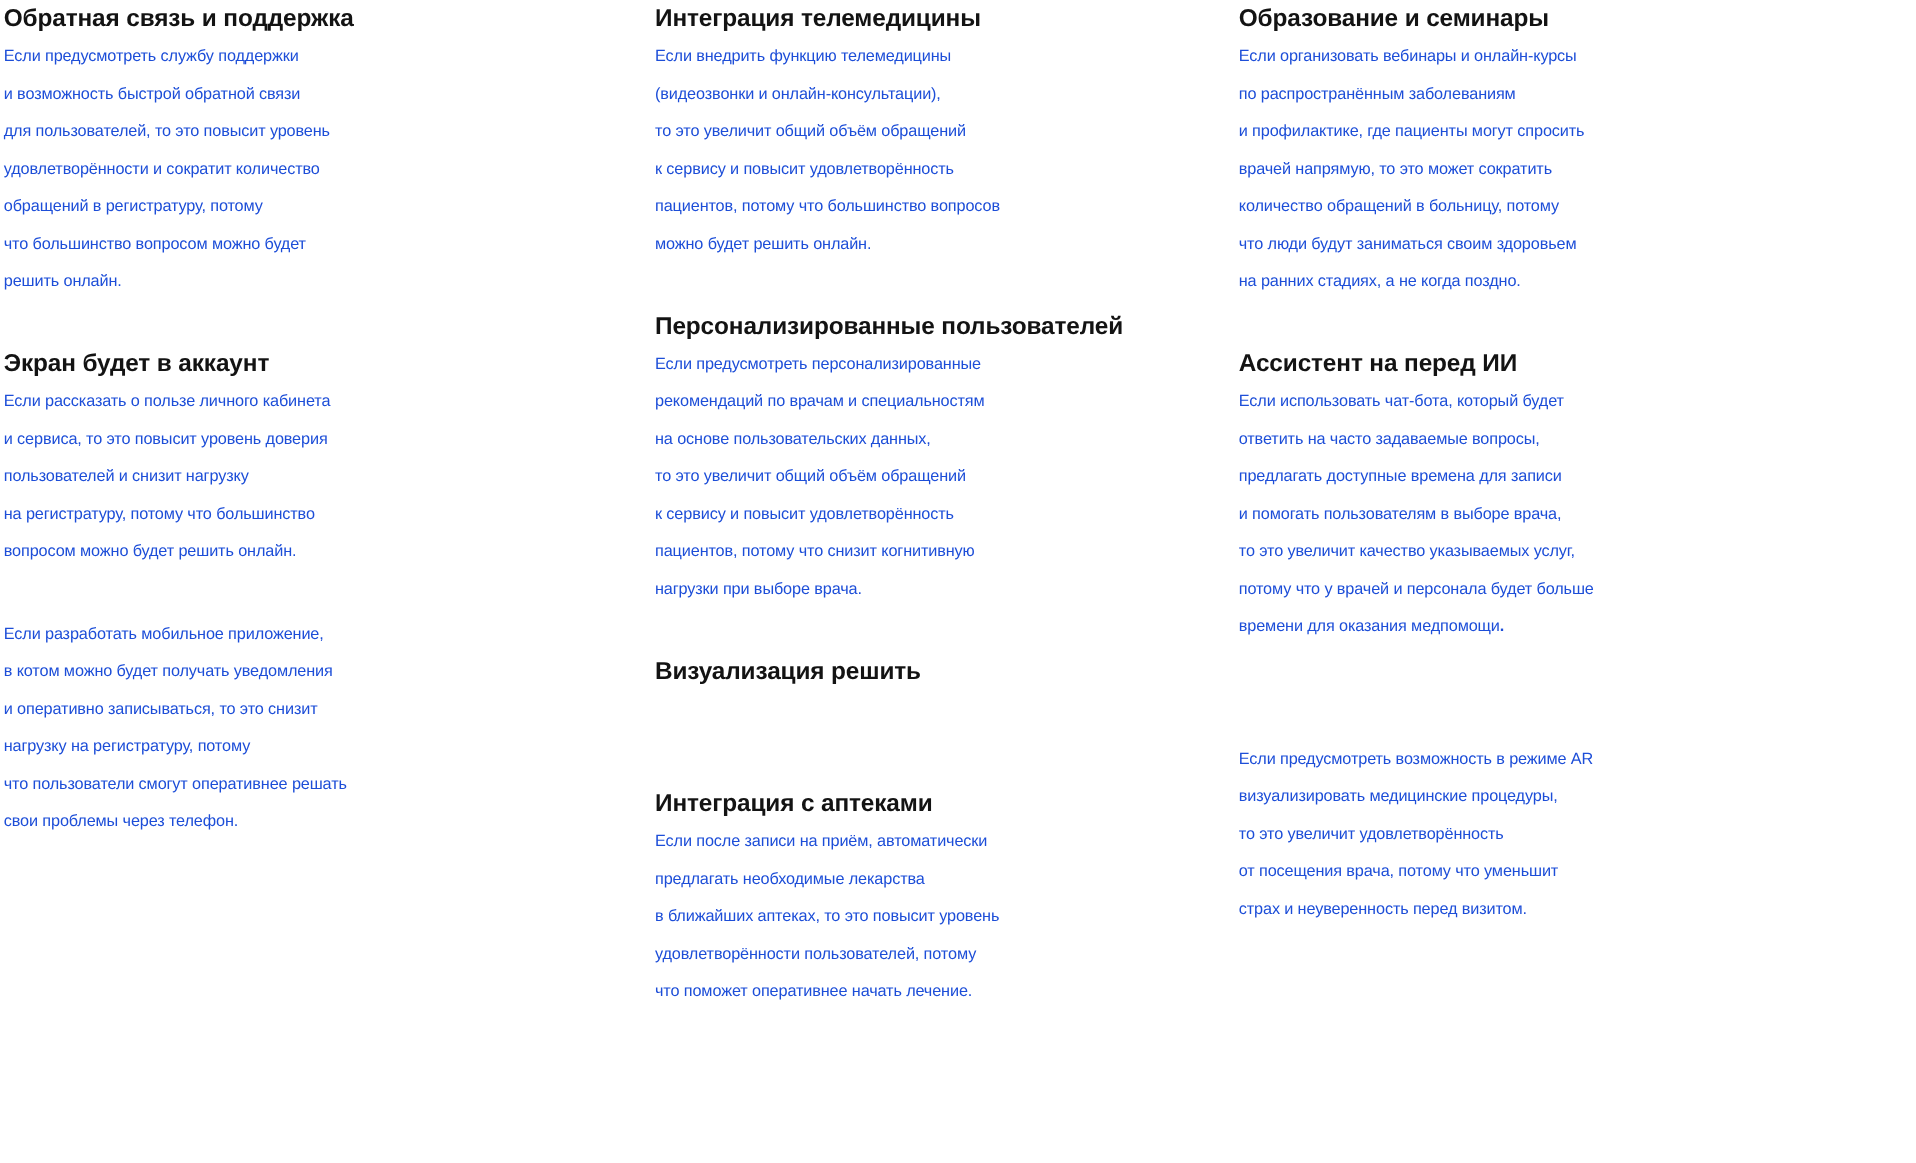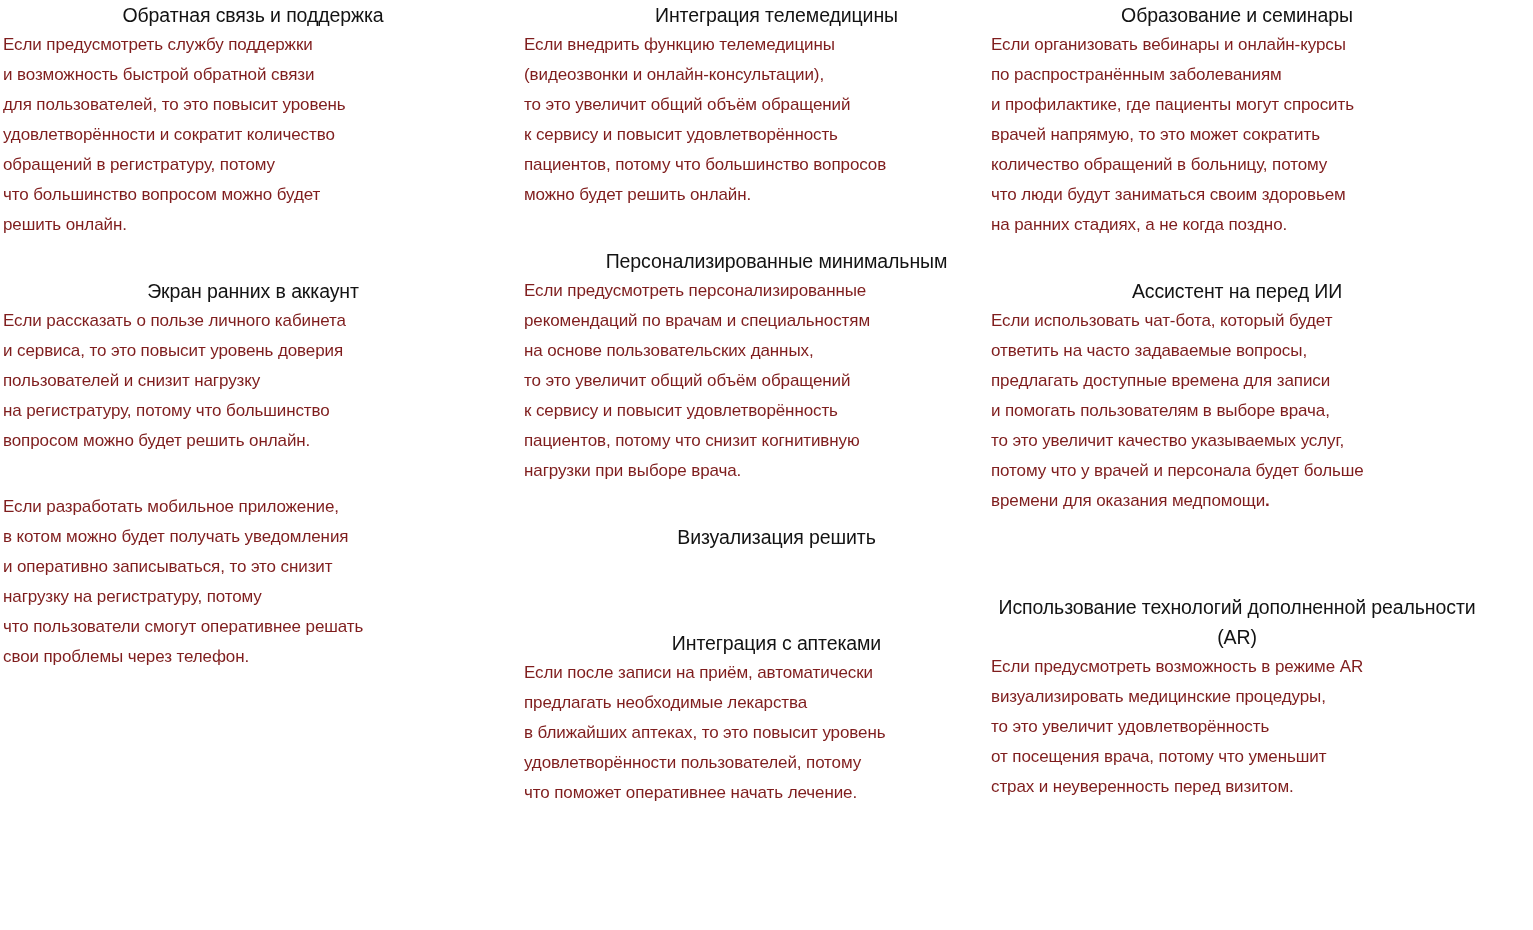--- a/index.html
+++ b/index.html
@@ -29,62 +29,61 @@
   .col-3 { left: 991px; width: 492px; }
 
   .block {
     margin: 0 0 36px 0;
   }
   .block.extra-gap { margin-bottom: 76px; }
 
   .block-heading {
     font-size: 19.5px;
     line-height: 30px;
-    font-weight: normal;
+    font-weight: bold;
     letter-spacing: -0.1px;
     margin: 0 0 0 0;
     color: #131313;
-    text-align: center;
   }
   .block-body {
-    font-size: 17px;
+    font-size: 13px;
     line-height: 30px;
     font-weight: normal;
     letter-spacing: -0.1px;
     margin: 0;
-    color: #7f1d1d;
+    color: #1d4ed8;
   }
   .bold-dot { font-weight: bold; }
 </style>
 </head>
 <body>
 
 <div class="page">
 
   <div class="column col-1">
     <div class="block">
       <div class="block-heading">Обратная связь и поддержка</div>
       <div class="block-body">Если предусмотреть службу поддержки<br>и возможность быстрой обратной связи<br>для пользователей, то это повысит уровень<br>удовлетворённости и сократит количество<br>обращений в регистратуру, потому<br>что большинство вопросом можно будет<br>решить онлайн.</div>
     </div>
     <div class="block">
-      <div class="block-heading">Экран ранних в аккаунт</div>
+      <div class="block-heading">Экран будет в аккаунт</div>
       <div class="block-body">Если рассказать о пользе личного кабинета<br>и сервиса, то это повысит уровень доверия<br>пользователей и снизит нагрузку<br>на регистратуру, потому что большинство<br>вопросом можно будет решить онлайн.</div>
     </div>
     <div class="block">
       <div class="block-body">Если разработать мобильное приложение,<br>в котом можно будет получать уведомления<br>и оперативно записываться, то это снизит<br>нагрузку на регистратуру, потому<br>что пользователи смогут оперативнее решать<br>свои проблемы через телефон.</div>
     </div>
   </div>
 
   <div class="column col-2">
     <div class="block">
       <div class="block-heading">Интеграция телемедицины</div>
       <div class="block-body">Если внедрить функцию телемедицины<br>(видеозвонки и онлайн-консультации),<br>то это увеличит общий объём обращений<br>к сервису и повысит удовлетворённость<br>пациентов, потому что большинство вопросов<br>можно будет решить онлайн.</div>
     </div>
     <div class="block">
-      <div class="block-heading">Персонализированные минимальным</div>
+      <div class="block-heading">Персонализированные пользователей</div>
       <div class="block-body">Если предусмотреть персонализированные<br>рекомендаций по врачам и специальностям<br>на основе пользовательских данных,<br>то это увеличит общий объём обращений<br>к сервису и повысит удовлетворённость<br>пациентов, потому что снизит когнитивную<br>нагрузки при выборе врача.</div>
     </div>
     <div class="block extra-gap">
       <div class="block-heading">Визуализация решить</div>
     </div>
     <div class="block">
       <div class="block-heading">Интеграция с аптеками</div>
       <div class="block-body">Если после записи на приём, автоматически<br>предлагать необходимые лекарства<br>в ближайших аптеках, то это повысит уровень<br>удовлетворённости пользователей, потому<br>что поможет оперативнее начать лечение.</div>
     </div>
   </div>
@@ -92,18 +91,17 @@
   <div class="column col-3">
     <div class="block">
       <div class="block-heading">Образование и семинары</div>
       <div class="block-body">Если организовать вебинары и онлайн-курсы<br>по распространённым заболеваниям<br>и профилактике, где пациенты могут спросить<br>врачей напрямую, то это может сократить<br>количество обращений в больницу, потому<br>что люди будут заниматься своим здоровьем<br>на ранних стадиях, а не когда поздно.</div>
     </div>
     <div class="block extra-gap">
       <div class="block-heading">Ассистент на перед ИИ</div>
       <div class="block-body">Если использовать чат-бота, который будет<br>ответить на часто задаваемые вопросы,<br>предлагать доступные времена для записи<br>и помогать пользователям в выборе врача,<br>то это увеличит качество указываемых услуг,<br>потому что у врачей и персонала будет больше<br>времени для оказания медпомощи<span class="bold-dot">.</span></div>
     </div>
     <div class="block">
-      <div class="block-heading">Использование технологий дополненной реальности (AR)</div>
       <div class="block-body">Если предусмотреть возможность в режиме AR<br>визуализировать медицинские процедуры,<br>то это увеличит удовлетворённость<br>от посещения врача, потому что уменьшит<br>страх и неуверенность перед визитом.</div>
     </div>
   </div>
 
 </div>
 
 </body></html>

